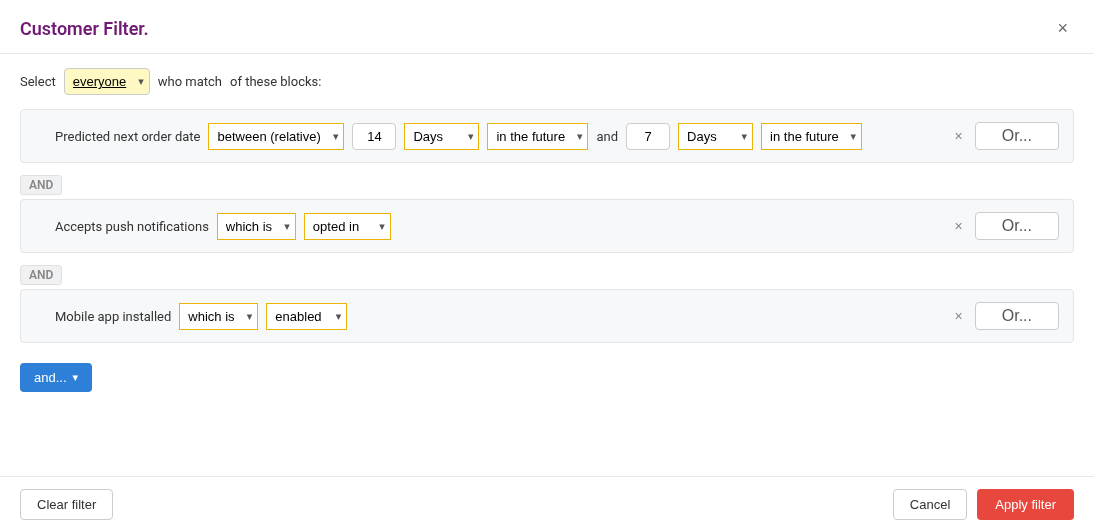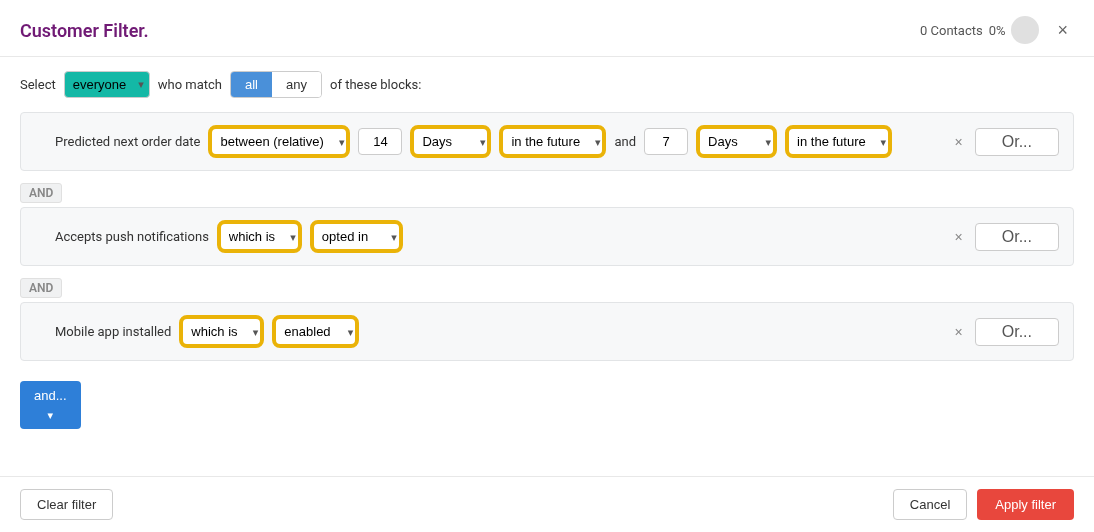--- a/index.html
+++ b/index.html
@@ -66,26 +66,27 @@
     }
     .select-label {
       font-size: 13px;
       color: #333;
     }
     .select-dropdown {
       border: 1px solid #ccc;
       border-radius: 4px;
       padding: 5px 8px;
       font-size: 13px;
-      background: #14b8a6;
+      background: #fef9c3;
       cursor: pointer;
       appearance: none;
       -webkit-appearance: none;
       padding-right: 22px;
       position: relative;
+      text-decoration: underline;
     }
     .dropdown-wrapper {
       position: relative;
       display: inline-flex;
       align-items: center;
     }
     .dropdown-wrapper::after {
       content: '▾';
       position: absolute;
       right: 6px;
@@ -130,22 +131,22 @@
       gap: 8px;
       flex-wrap: wrap;
       margin-left: 20px;
     }
     .filter-label {
       font-size: 13px;
       color: #333;
       white-space: nowrap;
     }
     .filter-select {
-      border: 4px solid #eab308;
-      border-radius: 8px;
+      border: 1px solid #eab308;
+      border-radius: 0;
       padding: 5px 22px 5px 8px;
       font-size: 13px;
       background: #fff;
       cursor: pointer;
       appearance: none;
       -webkit-appearance: none;
     }
     .filter-input {
       border: 1px solid #ccc;
       border-radius: 4px;
@@ -193,21 +194,20 @@
       gap: 6px;
       background: #2e7fd8;
       color: #fff;
       border: none;
       border-radius: 4px;
       padding: 7px 14px;
       font-size: 13px;
       cursor: pointer;
       margin-top: 12px;
       margin-bottom: 16px;
-      flex-direction: column;
     }
     .and-add-btn .caret {
       font-size: 11px;
     }
     .footer {
       display: flex;
       align-items: center;
       justify-content: space-between;
       padding: 12px 20px;
       border-top: 1px solid #e8e8e8;
@@ -269,41 +269,32 @@
     }
   </style>
 </head>
 <body>
 
 <div class="modal">
 
   <div class="header">
     <span class="header-title">Customer Filter.</span>
     <div class="header-right">
-      <div class="contacts-info">
-        <span>0 Contacts</span>
-        <span>0%</span>
-        <div class="progress-circle"></div>
-      </div>
       <button class="close-btn">×</button>
     </div>
   </div>
 
   <div class="select-row">
     <span class="select-label">Select</span>
     <div class="dropdown-wrapper">
       <select class="select-dropdown">
         <option>everyone</option>
       </select>
     </div>
     <span class="select-label">who match</span>
-    <div class="toggle-group">
-      <button class="toggle-btn active">all</button>
-      <button class="toggle-btn">any</button>
-    </div>
     <span class="select-label">of these blocks:</span>
   </div>
 
   <div class="filter-content">
 
     
     <div class="filter-block">
       <div class="filter-block-row">
         <span class="filter-label">Predicted next order date</span>
         <div class="dropdown-sel-wrapper">

